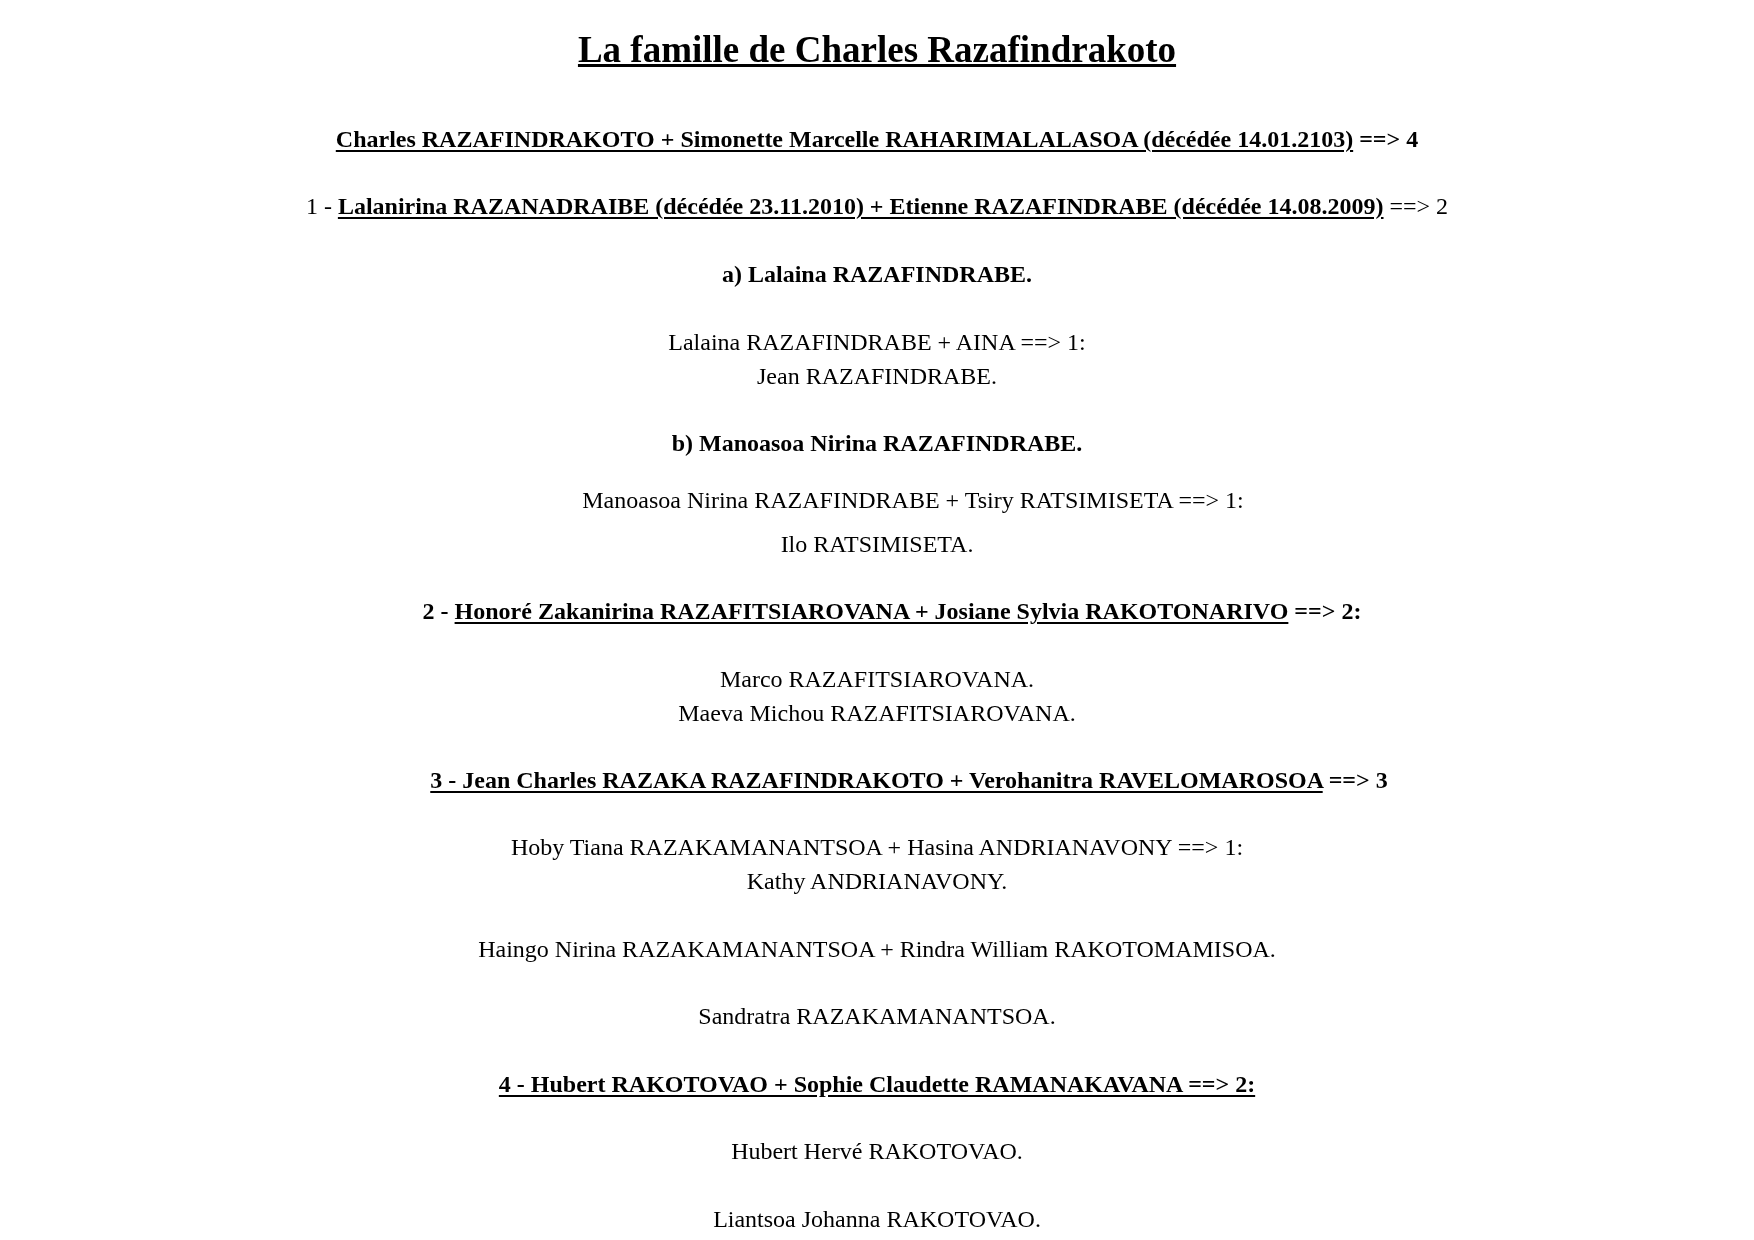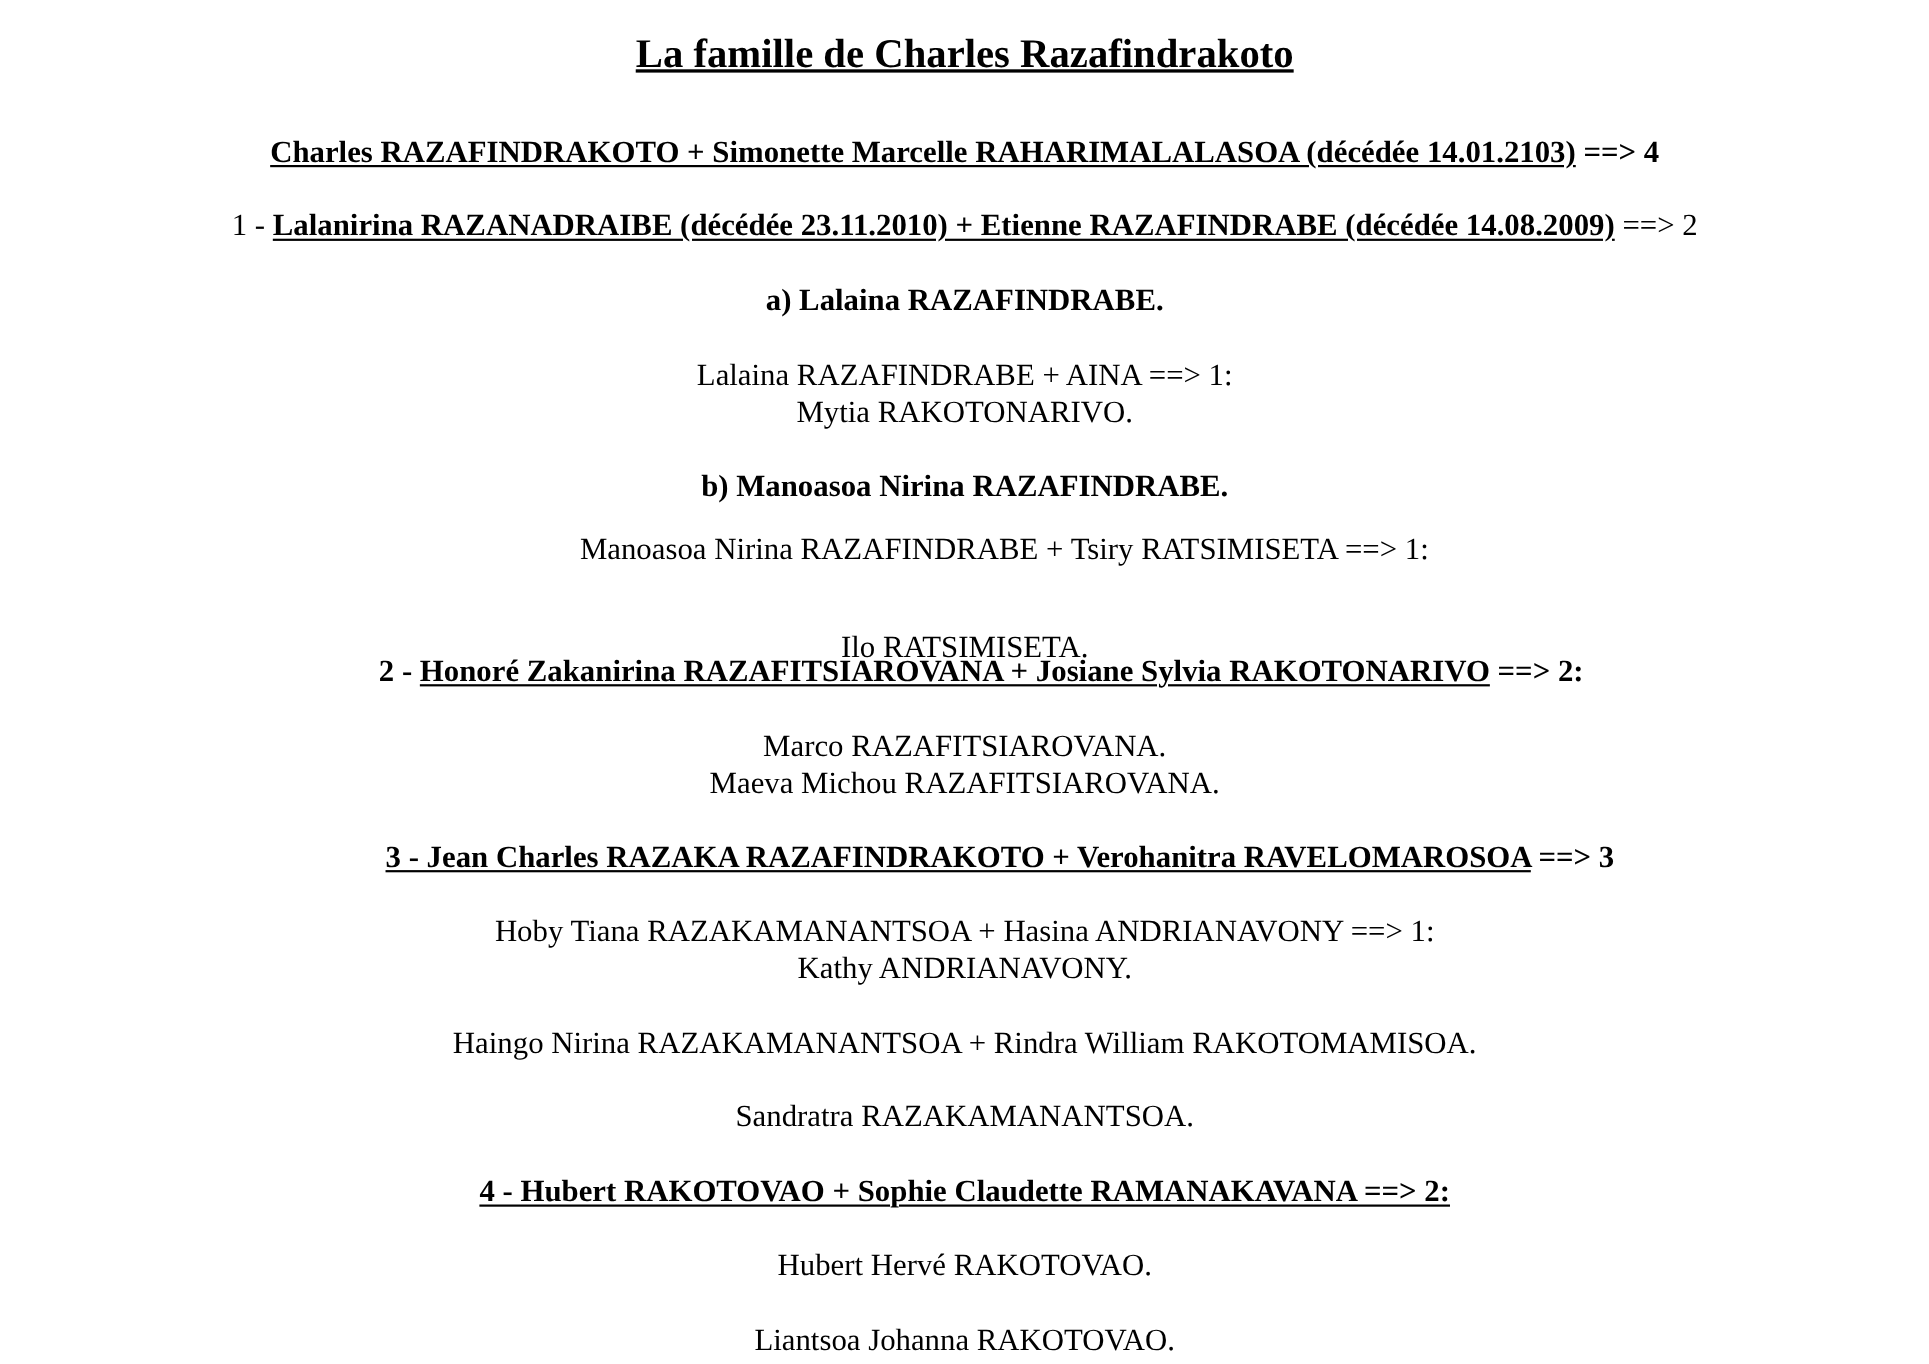--- a/index.html
+++ b/index.html
@@ -1,41 +1,41 @@
 <!DOCTYPE html>
 <html><head>
   <meta charset="utf-8">
   <style>
     html, body { margin: 0; padding: 0; background: #ffffff; }
     body { width: 1754px; height: 1240px; position: relative; overflow: hidden;
            font-family: "Liberation Serif", "DejaVu Serif", serif; color: #000; }
     .line { position: absolute; left: 0; width: 1754px; text-align: center;
-            font-size: 28px; line-height: 34px; white-space: nowrap; }
+            font-size: 24px; line-height: 34px; white-space: nowrap; }
     .title { font-size: 37px; font-weight: bold; text-decoration: underline; line-height: 44px; }
     .b { font-weight: bold; }
     .u { text-decoration: underline; text-decoration-thickness: 2px; text-underline-offset: 3px; }
   </style>
 </head>
 <body>
 
 <div>
 
   <div class="line title" style="top:28px;">La famille de Charles Razafindrakoto</div>
 
   <div class="line b" style="top:122px;"><span class="u">Charles RAZAFINDRAKOTO + Simonette Marcelle RAHARIMALALASOA (décédée 14.01.2103)</span><span> ==&gt; 4</span></div>
 
   <div class="line" style="top:189px;"><span>1 - </span><span class="b u">Lalanirina RAZANADRAIBE (décédée 23.11.2010) + Etienne RAZAFINDRABE (décédée 14.08.2009)</span><span> ==&gt; 2</span></div>
 
   <div class="line b" style="top:257px;">a) Lalaina RAZAFINDRABE.</div>
   <div class="line" style="top:325px;">Lalaina RAZAFINDRABE + AINA ==&gt; 1:</div>
-  <div class="line" style="top:359px;">Mytia RAKOTONARIVO.</div>
+  <div class="line" style="top:359px;">Jean RAZAFINDRABE.</div>
 
   <div class="line b" style="top:426px;">b) Manoasoa Nirina RAZAFINDRABE.</div>
   <div class="line" style="top:483px;margin-left:36px;">Manoasoa Nirina RAZAFINDRABE + Tsiry RATSIMISETA ==&gt; 1:</div>
-  <div class="line" style="top:527px;margin-top:45px;">Ilo RATSIMISETA.</div>
+  <div class="line" style="top:527px;">Ilo RATSIMISETA.</div>
 
   <div class="line b" style="top:594px;padding-left:15px;"><span>2 - </span><span class="u">Honoré Zakanirina RAZAFITSIAROVANA + Josiane Sylvia RAKOTONARIVO</span><span> ==&gt; 2:</span></div>
   <div class="line" style="top:662px;">Marco RAZAFITSIAROVANA.</div>
   <div class="line" style="top:696px;">Maeva Michou RAZAFITSIAROVANA.</div>
 
   <div class="line b" style="top:763px;padding-left:32px;"><span class="u">3 - Jean Charles RAZAKA RAZAFINDRAKOTO + Verohanitra RAVELOMAROSOA</span><span> ==&gt; 3</span></div>
   <div class="line" style="top:830px;">Hoby Tiana RAZAKAMANANTSOA + Hasina ANDRIANAVONY ==&gt; 1:</div>
   <div class="line" style="top:864px;">Kathy ANDRIANAVONY.</div>
   <div class="line" style="top:932px;">Haingo Nirina RAZAKAMANANTSOA + Rindra William RAKOTOMAMISOA.</div>
   <div class="line" style="top:999px;">Sandratra RAZAKAMANANTSOA.</div>

